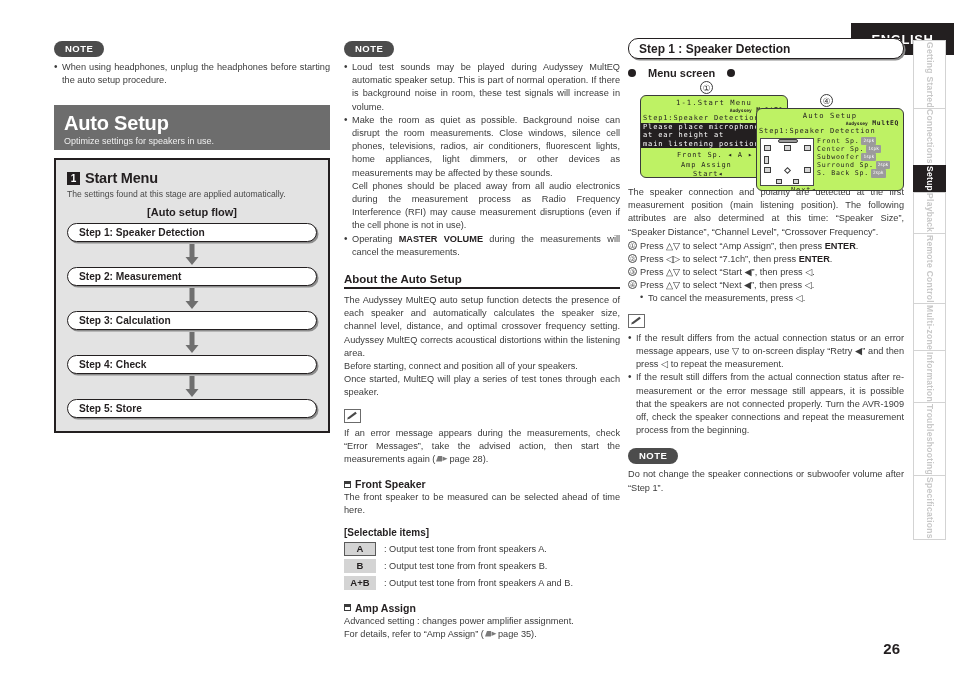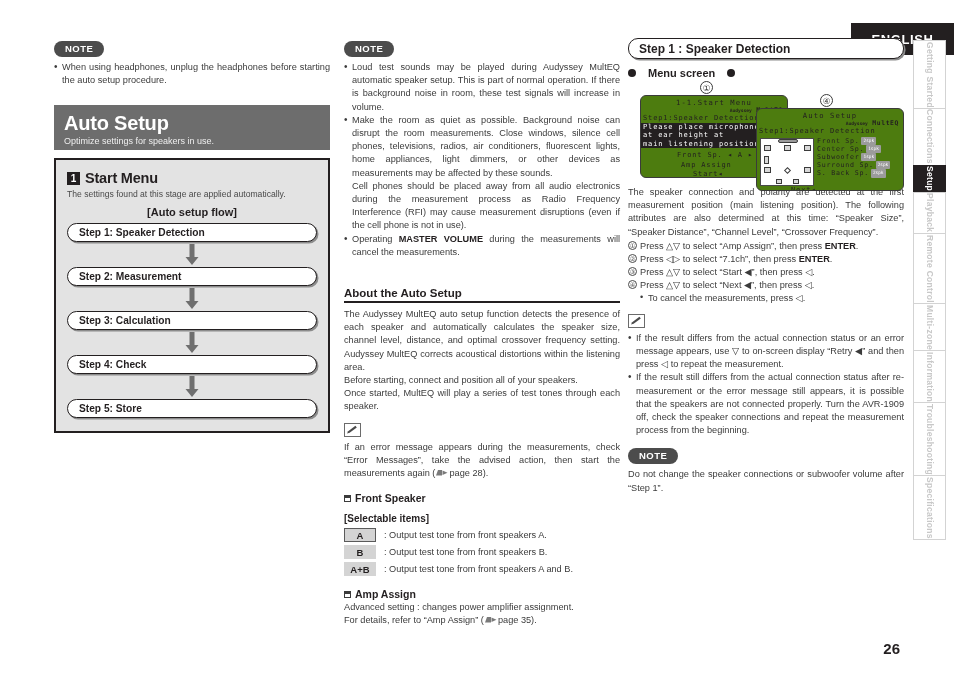--- a/index.html
+++ b/index.html
@@ -111,21 +111,21 @@
     box-shadow: 1.5px 1.5px 0 #8c8c8c;
   }
   .arrow-down {
     width: 100%; height: 25px;
     display: flex; align-items: center; justify-content: center;
   }
   .arrow-down svg { display: block; }
 
   
   h3.sec {
-    font-size: 11.5px; font-weight: bold; margin-top: 28px; padding-bottom: 2px;
+    font-size: 11.5px; font-weight: bold; margin-top: 14px; padding-bottom: 2px;
     border-bottom: 2.5px solid #231f20; margin-bottom: 5px;
   }
   h4.sub {
     font-size: 10.5px; font-weight: bold; margin-top: 12px; margin-bottom: 1px;
     display: flex; align-items: center; gap: 4px;
   }
   .sq {
     display: inline-block; width: 7px; height: 7px;
     border: 1.5px solid #3b3b3b; border-top-width: 3px;
   }
@@ -170,21 +170,21 @@
 
   
   .lcd-area { position: relative; height: 105px; margin-top: 2px; }
   .circnum {
     position: absolute; width: 13px; height: 13px; border: 1px solid #3b3b3b;
     border-radius: 50%; font-size: 8.5px; display: flex; align-items: center;
     justify-content: center; color: #3b3b3b; background: #fff; z-index: 4;
   }
   .lcd {
     position: absolute;
-    background: #4d7c0f; border: 1.3px solid #3b3b3b; border-radius: 6px;
+    background: #bef264; border: 1.3px solid #3b3b3b; border-radius: 6px;
     font-family: "DejaVu Sans Mono", monospace;
     overflow: hidden;
   }
   .lcd-1 { left: 12px; top: 14px; width: 148px; height: 83px; z-index: 1; }
   .lcd-2 { left: 128px; top: 27px; width: 148px; height: 83px; z-index: 3; }
   .lcd-title {
     text-align: center; font-size: 7.2px; letter-spacing: 1.1px;
     margin-top: 2px; color: #231f20;
   }
   .lcd-brand {
@@ -352,20 +352,21 @@
         </svg>
     </div>
     <p class="body"><span>If an error message appears during the measurements, check “Error Messages”, take the advised action, then start the measurements again (</span><span class="pgref"><svg width="12" height="8" viewBox="0 0 12 8">
             <path d="M0 6.5 L6 6.5 L6 1 L2 1 z M6.5 1.6 L11.5 3.8 L6.5 6.1 z" fill="#7a7a7a"></path>
           </svg></span><span>page 28).</span></p>
 
     <h4 class="sub">
         <span class="sq"></span>
         <span>Front Speaker</span>
       </h4>
+    <p class="body">The front speaker to be measured can be selected ahead of time here.</p>
     <div class="selhead">[Selectable items]</div>
 
     <div class="sel-row">
       <div class="sel-key outlined">A</div>
       <div class="sel-desc">: Output test tone from front speakers A.</div>
     </div>
     <div class="sel-row">
       <div class="sel-key">B</div>
       <div class="sel-desc">: Output test tone from front speakers B.</div>
     </div>

